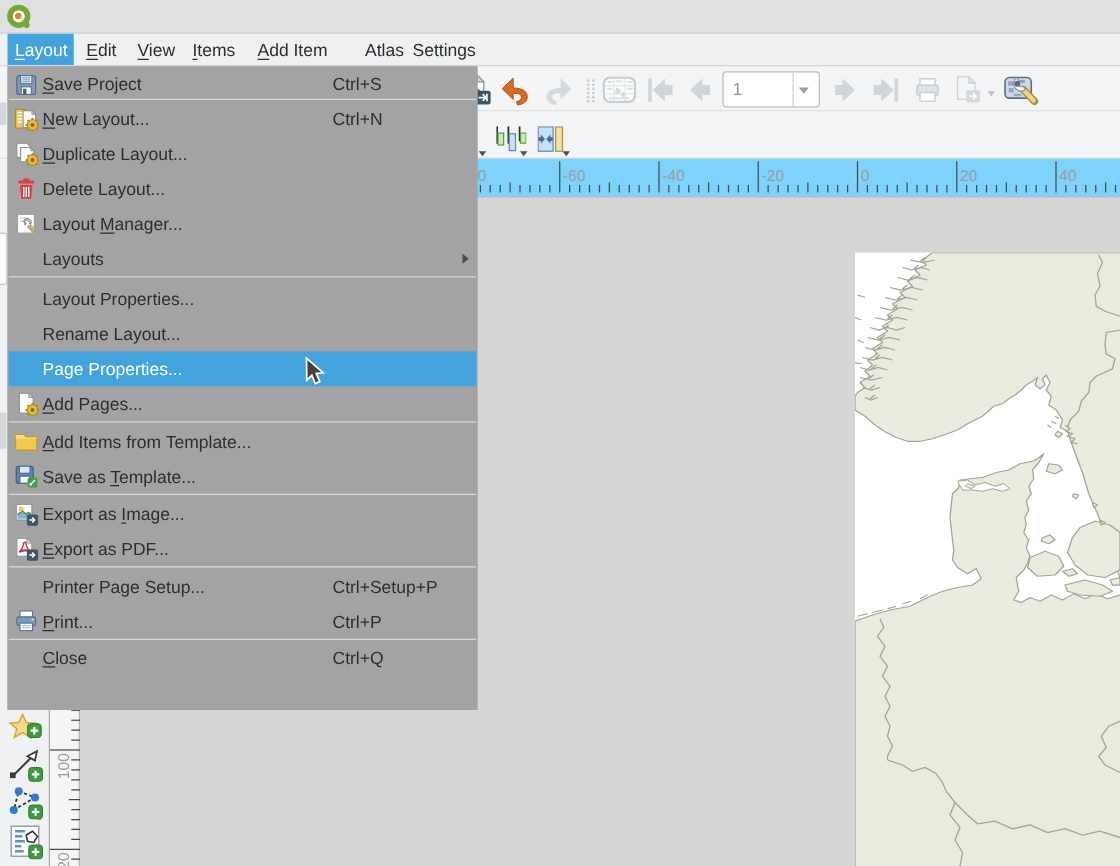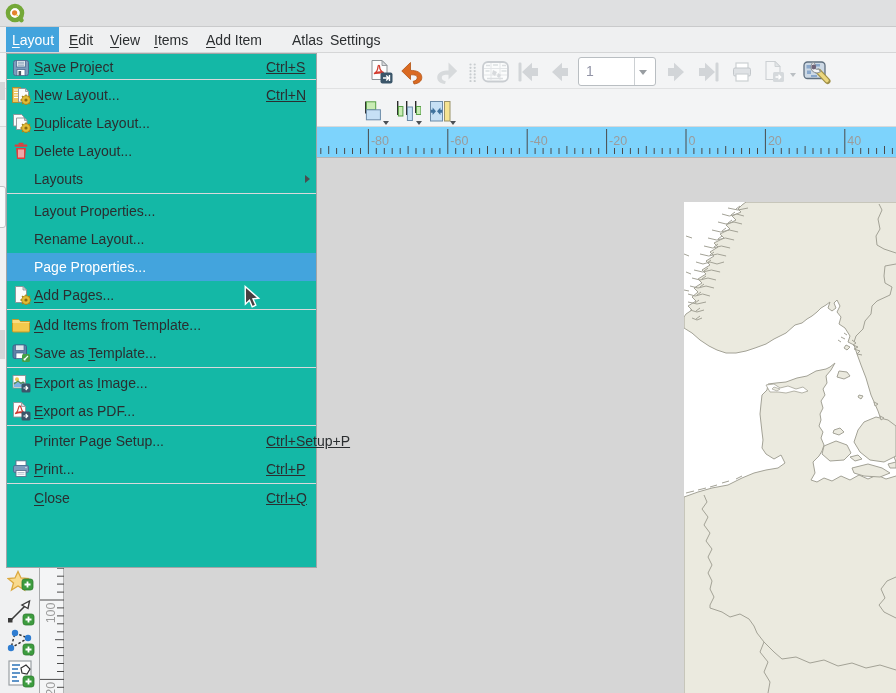--- a/index.html
+++ b/index.html
@@ -18,25 +18,25 @@
   .ticon { position:absolute; }
   
   #lefttb { position:absolute; left:0; top:127px; width:40px; height:566px; background:#f0f1f2; border-right:1px solid #a8aaac; }
   
   #hruler { position:absolute; left:38px; top:127px; width:858px; height:31px; background:#7dd3fc; border-bottom:1px solid #b4b5b6; }
   #vruler { position:absolute; left:40px; top:158px; width:24px; height:535px; background:#f4f5f6; border-right:1px solid #b4b5b6; }
   
   #canvas { position:absolute; left:64px; top:158px; width:832px; height:535px; background:#d6d6d6; overflow:hidden; }
   #page { position:absolute; left:620px; top:44px; width:260px; height:540px; background:#ffffff; }
   
-  #menu { position:absolute; left:6px; top:53px; width:311px; height:515px; background:#14b8a6; border:1px solid #a2a5a7; font-size:14px; color:#2b2e30; }
+  #menu { position:absolute; left:6px; top:53px; width:376px; height:515px; background:#a3a3a3; border:1px solid #a2a5a7; font-size:14px; color:#2b2e30; }
   .item { position:relative; height:28px; display:flex; align-items:center; }
   .item .ic { position:absolute; left:4px; top:4px; width:20px; height:20px; }
   .item .txt { position:absolute; left:27px; top:50%; transform:translateY(-50%); white-space:nowrap; }
-  .item .sc { position:absolute; left:259px; top:50%; transform:translateY(-50%);text-decoration:underline; }
+  .item .sc { position:absolute; left:259px; top:50%; transform:translateY(-50%); }
   .item.hl { background:#43a4dd; color:#fff; }
   .sep { height:2px; position:relative; }
   .item:first-child { height:25px; }
   .sep::after { content:""; position:absolute; left:0px; right:0px; top:0px; height:1px; background:#d8d9db; }
   .subarrow { position:absolute; right:6px; top:50%; transform:translateY(-50%); width:0; height:0; border-left:5.5px solid #4a4d50; border-top:4.5px solid transparent; border-bottom:4.5px solid transparent; }
 </style>
 </head>
 <body>
 <div id="root">
   <div id="titlebar">
@@ -546,20 +546,29 @@
     <div class="item">
         <span class="ic" id="ic-del"><svg width="20" height="20" viewBox="0 0 20 20">
             <rect x="7.5" y="1.8" width="5" height="2" rx="0.8" fill="#de3e3e"></rect>
             <rect x="3.6" y="3.4" width="12.8" height="2.4" rx="1" fill="#de3e3e"></rect>
             <path d="M5,7 h10 l-1,11 h-8 z" fill="#de3e3e"></path>
             <path d="M8,8.5 v8 M10,8.5 v8 M12,8.5 v8" stroke="#fff" stroke-width="1.1" fill="none"></path>
           </svg></span>
         <span class="txt">Delete Layout...</span>
       </div>
     <div class="item">
+        <span class="ic" id="ic-mgr"><svg width="20" height="20" viewBox="0 0 20 20">
+            <rect x="3" y="2.5" width="13.5" height="15" fill="#fcfcfc" stroke="#9da2a6" stroke-width="0.9"></rect>
+            <path d="M5,5.5 h6 M5,8 h4" stroke="#c9cdd0" stroke-width="1" fill="none"></path>
+            <path d="M8,7.5 a3.2,3.2 0 1 1 3,4.6 l4.5,4.8 2,-2 l-4.7,-4.6 a3.2,3.2 0 0 0 -4.8,-2.8 l2,2 l-1,1.6 z" fill="#c8ccd0" stroke="#7e8488" stroke-width="0.7"></path>
+            <path d="M11.5,11.8 l4.3,4.5" stroke="#d9a13f" stroke-width="2.4"></path>
+          </svg></span>
+        <span class="txt">Layout <span class="u">M</span>anager...</span>
+      </div>
+    <div class="item">
         <span class="txt">Layouts</span>
         <span class="subarrow"></span>
       </div>
     <div class="sep" style="height:4px"></div>
     <div class="item">
         <span class="txt">Layout Properties...</span>
       </div>
     <div class="item">
         <span class="txt">Rename Layout...</span>
       </div>

